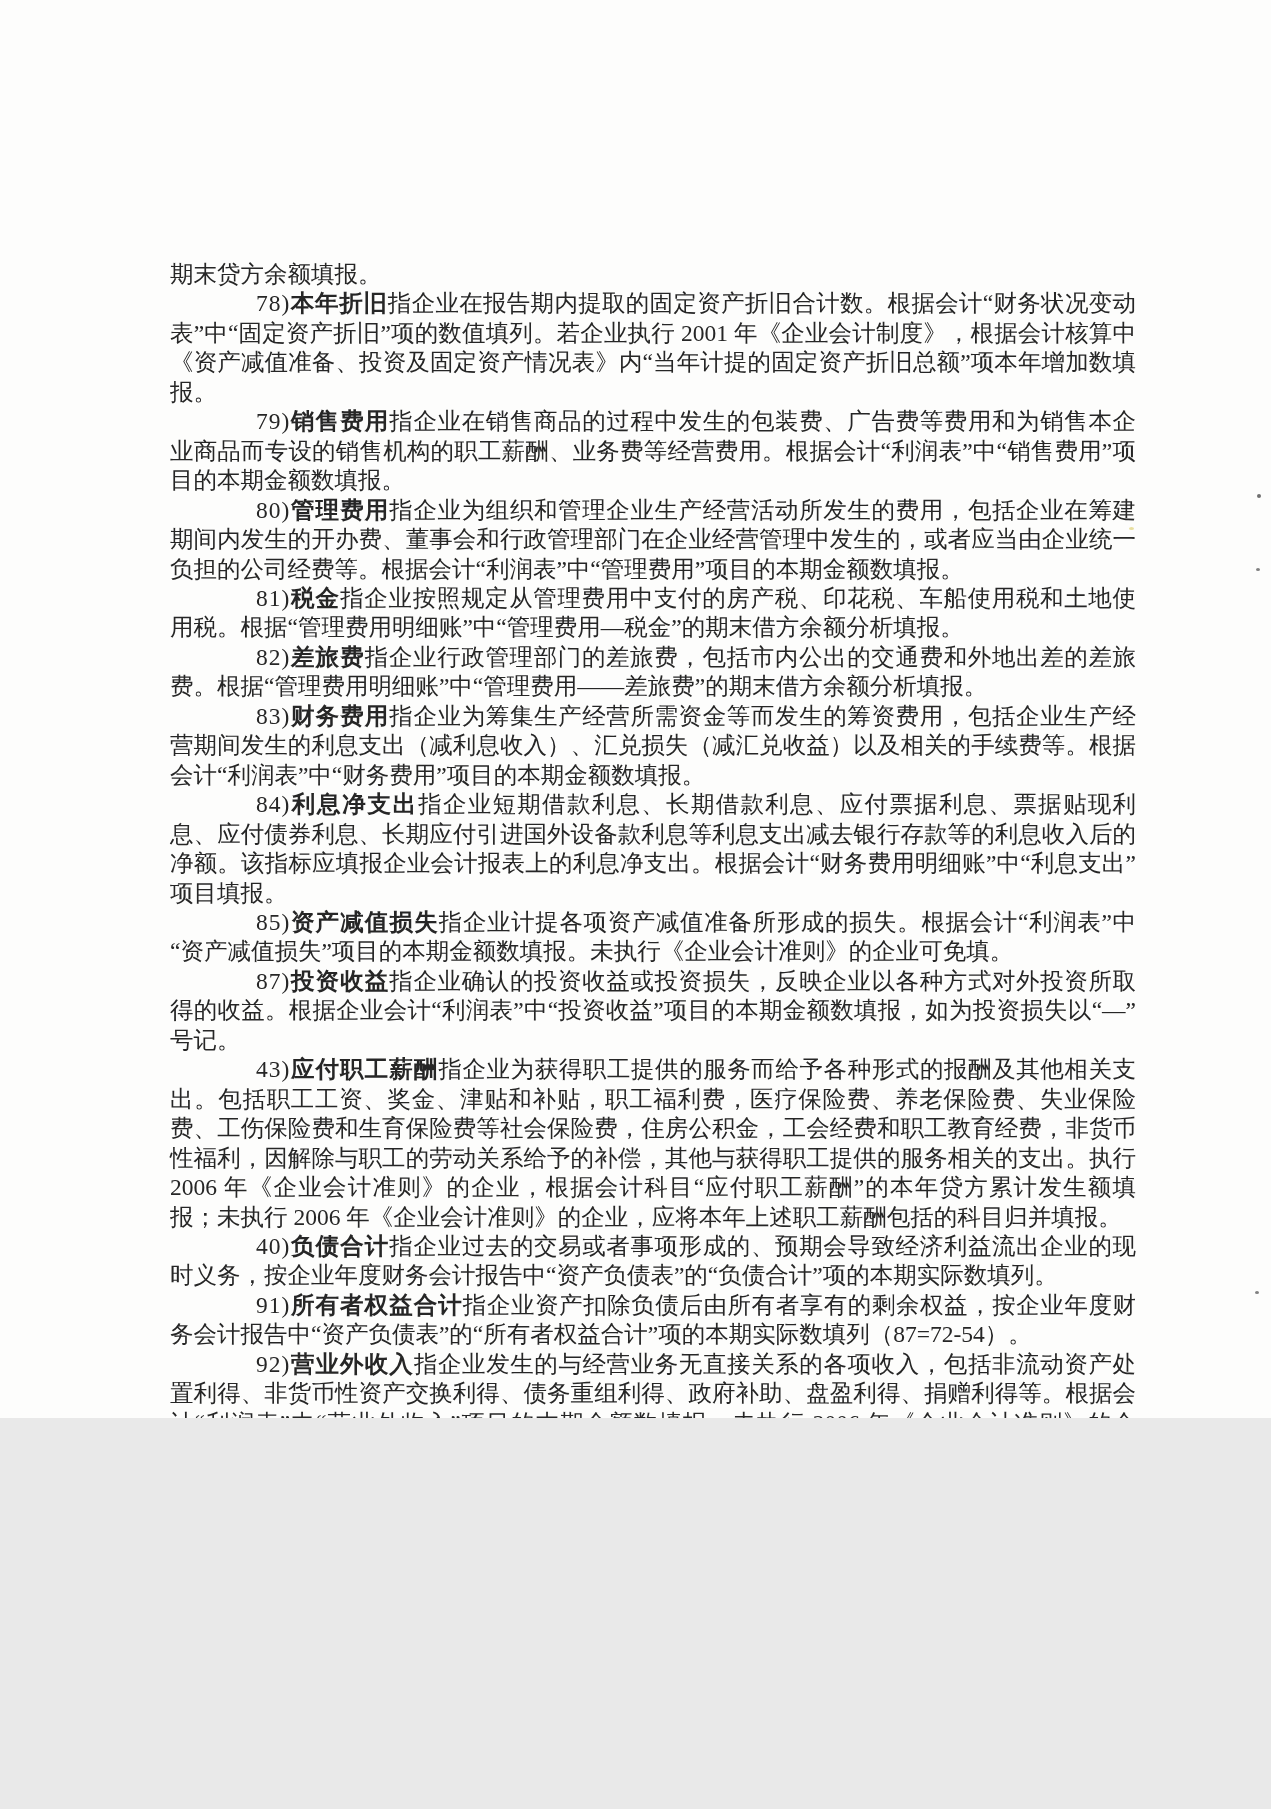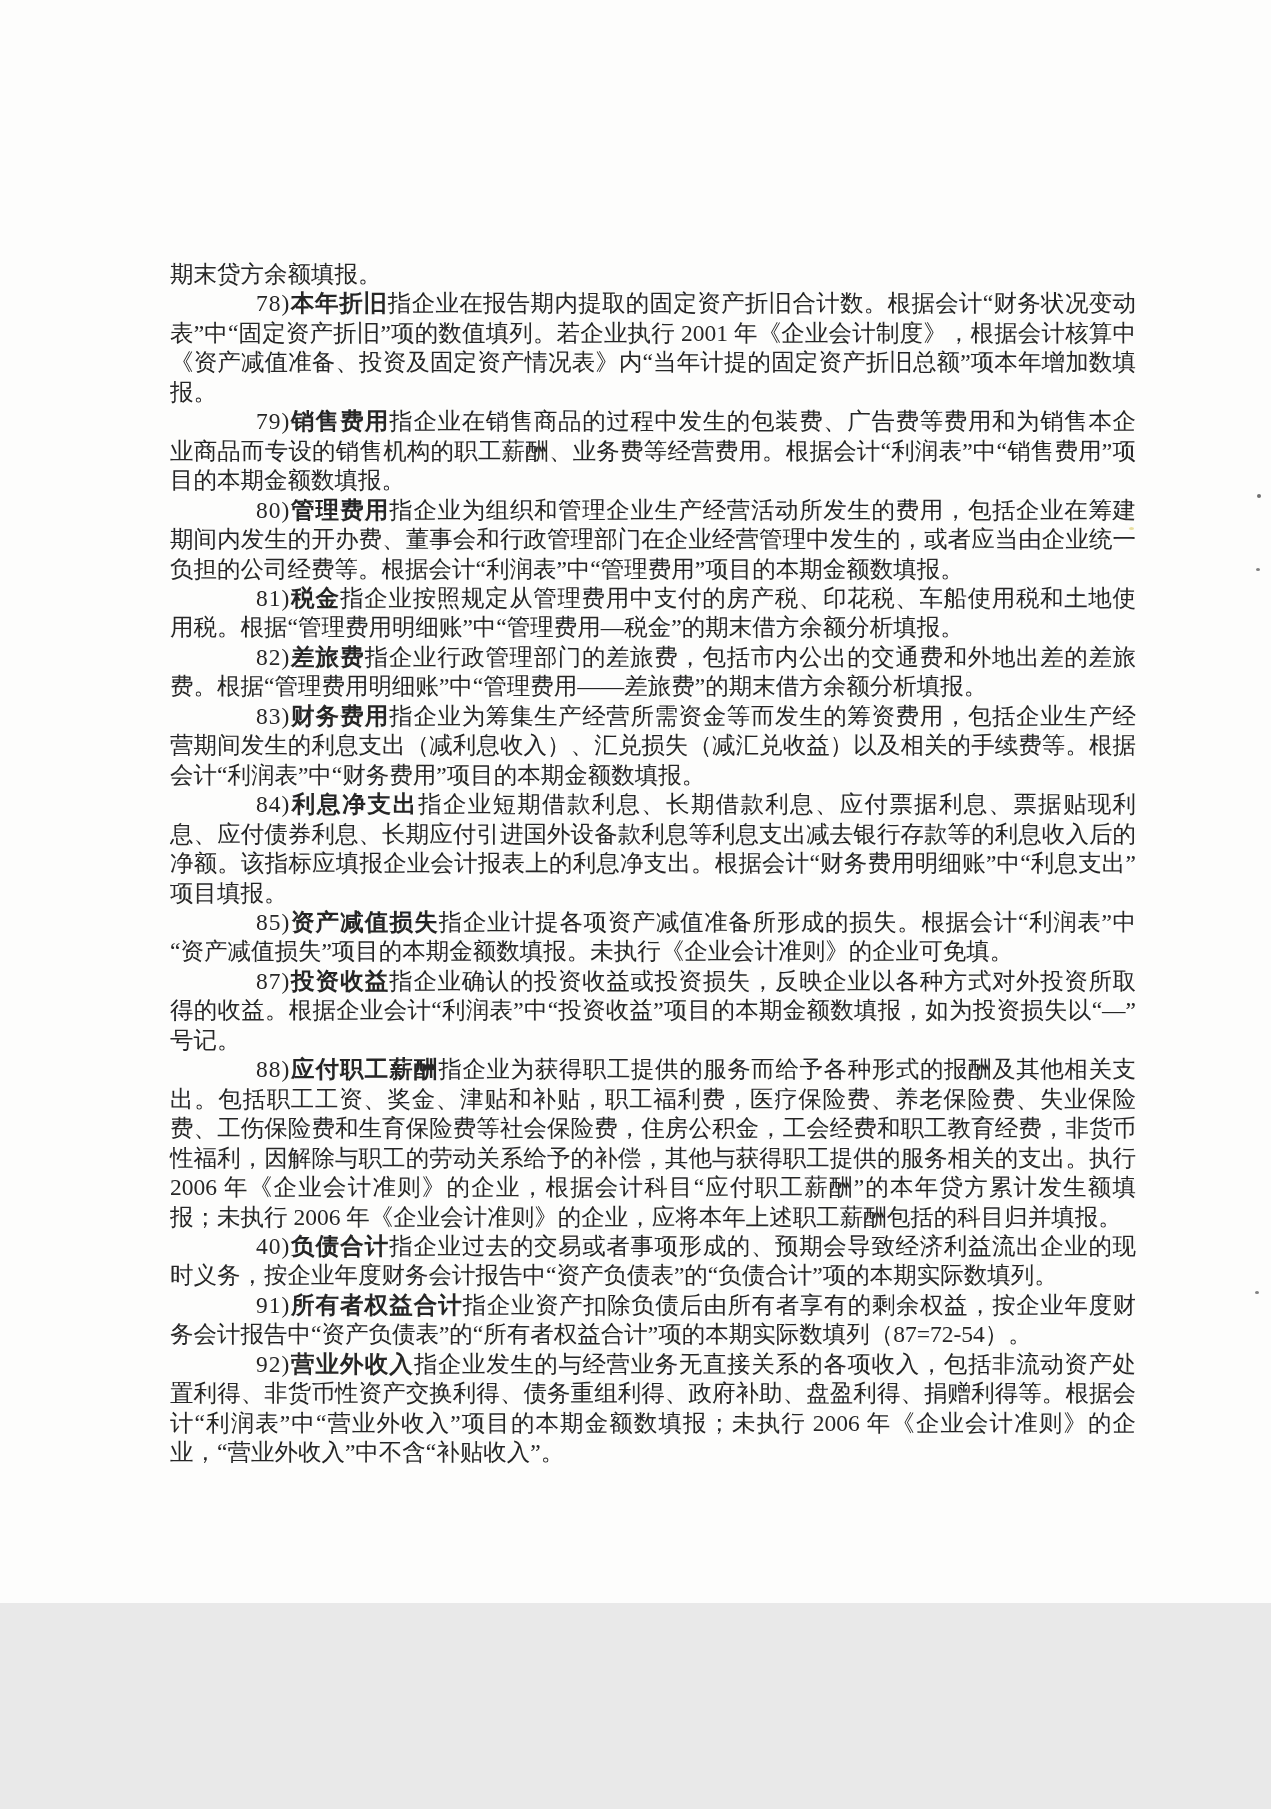--- a/index.html
+++ b/index.html
@@ -1,18 +1,18 @@
 <!DOCTYPE html>
 <html lang="zh"><head>
 <meta charset="utf-8">
 <style>
   html,body{margin:0;padding:0;background:#e9e9e9;}
   .page{
     position:relative;
-    width:1271px;height:1603px;
+    width:1271px;height:1418px;
     margin:0 auto;
     background:#fdfdfc;
     overflow:hidden;
     font-family:"Liberation Serif","DejaVu Serif",serif;
     color:#262626;
   }
   .text-block{
     position:absolute;
     left:170px;top:260px;width:966px;
     font-size:23.5px;
@@ -67,21 +67,21 @@
 
     <p class="item"><span class="num">83)</span><span class="term">财务费用</span><span class="body-text">指企业为筹集生产经营所需资金等而发生的筹资费用，包括企业生产经营期间发生的利息支出（减利息收入）、汇兑损失（减汇兑收益）以及相关的手续费等。根据会计“利润表”中“财务费用”项目的本期金额数填报。</span></p>
 
     <p class="item"><span class="num">84)</span><span class="term">利息净支出</span><span class="body-text">指企业短期借款利息、长期借款利息、应付票据利息、票据贴现利息、应付债券利息、长期应付引进国外设备款利息等利息支出减去银行存款等的利息收入后的净额。该指标应填报企业会计报表上的利息净支出。根据会计“财务费用明细账”中“利息支出”项目填报。</span></p>
 
     <p class="item"><span class="num">85)</span><span class="term">资产减值损失</span><span class="body-text">指企业计提各项资产减值准备所形成的损失。根据会计“利润表”中“资产减值损失”项目的本期金额数填报。未执行《企业会计准则》的企业可免填。</span></p>
 
 
     <p class="item"><span class="num">87)</span><span class="term">投资收益</span><span class="body-text">指企业确认的投资收益或投资损失，反映企业以各种方式对外投资所取得的收益。根据企业会计“利润表”中“投资收益”项目的本期金额数填报，如为投资损失以“—”号记。</span></p>
 
-    <p class="item"><span class="num">88)</span><span class="term">应付职工薪酬</span><span class="body-text">指企业为获得职工提供的服务而给予各种形式的报酬及其他相关支出。包括职工工资、奖金、津贴和补贴，职工福利费，医疗保险费、养老保险费、失业保险费、工伤保险费和生育保险费等社会保险费，住房公积金，工会经费和职工教育经费，非货币性福利，因解除与职工的劳动关系给予的补偿，其他与获得职工提供的服务相关的支出。执行 2006 年《企业会计准则》的企业，根据会计科目“应付职工薪酬”的本年贷方累计发生额填报；未执行 2006 年《企业会计准则》的企业，应将本年上述职工薪酬包括的科目归并填报。</span></p>
+    <p class="item"><span class="num">43)</span><span class="term">应付职工薪酬</span><span class="body-text">指企业为获得职工提供的服务而给予各种形式的报酬及其他相关支出。包括职工工资、奖金、津贴和补贴，职工福利费，医疗保险费、养老保险费、失业保险费、工伤保险费和生育保险费等社会保险费，住房公积金，工会经费和职工教育经费，非货币性福利，因解除与职工的劳动关系给予的补偿，其他与获得职工提供的服务相关的支出。执行 2006 年《企业会计准则》的企业，根据会计科目“应付职工薪酬”的本年贷方累计发生额填报；未执行 2006 年《企业会计准则》的企业，应将本年上述职工薪酬包括的科目归并填报。</span></p>
 
 
     <p class="item"><span class="num">40)</span><span class="term">负债合计</span><span class="body-text">指企业过去的交易或者事项形成的、预期会导致经济利益流出企业的现时义务，按企业年度财务会计报告中“资产负债表”的“负债合计”项的本期实际数填列。</span></p>
 
     <p class="item"><span class="num">91)</span><span class="term">所有者权益合计</span><span class="body-text">指企业资产扣除负债后由所有者享有的剩余权益，按企业年度财务会计报告中“资产负债表”的“所有者权益合计”项的本期实际数填列（87=72-54）。</span></p>
 
     <p class="item"><span class="num">92)</span><span class="term">营业外收入</span><span class="body-text">指企业发生的与经营业务无直接关系的各项收入，包括非流动资产处置利得、非货币性资产交换利得、债务重组利得、政府补助、盘盈利得、捐赠利得等。根据会计“利润表”中“营业外收入”项目的本期金额数填报；未执行 2006 年《企业会计准则》的企业，“营业外收入”中不含“补贴收入”。</span></p>
 
   </div>
 

